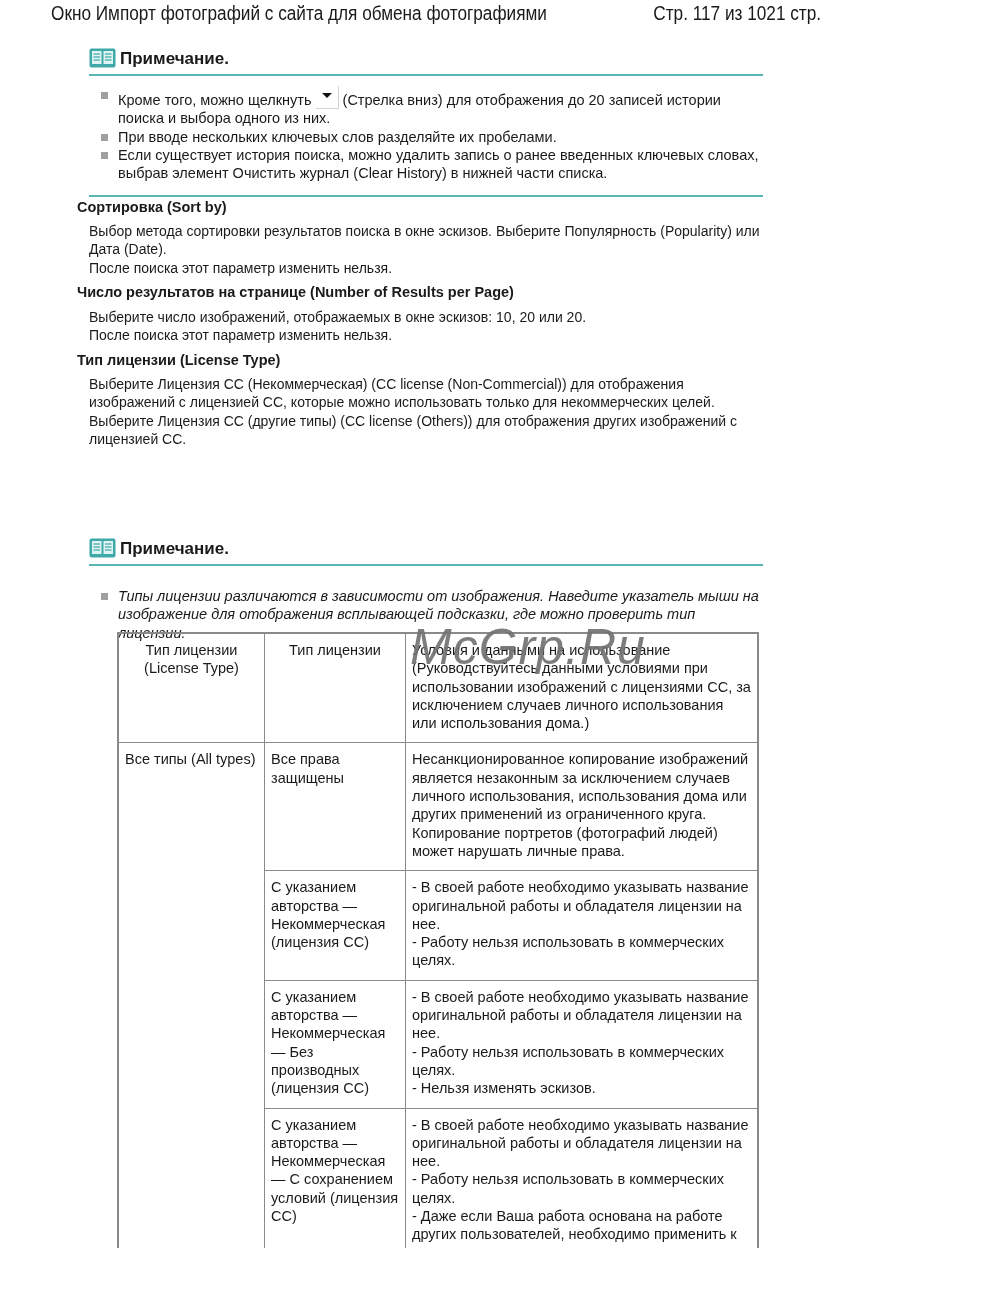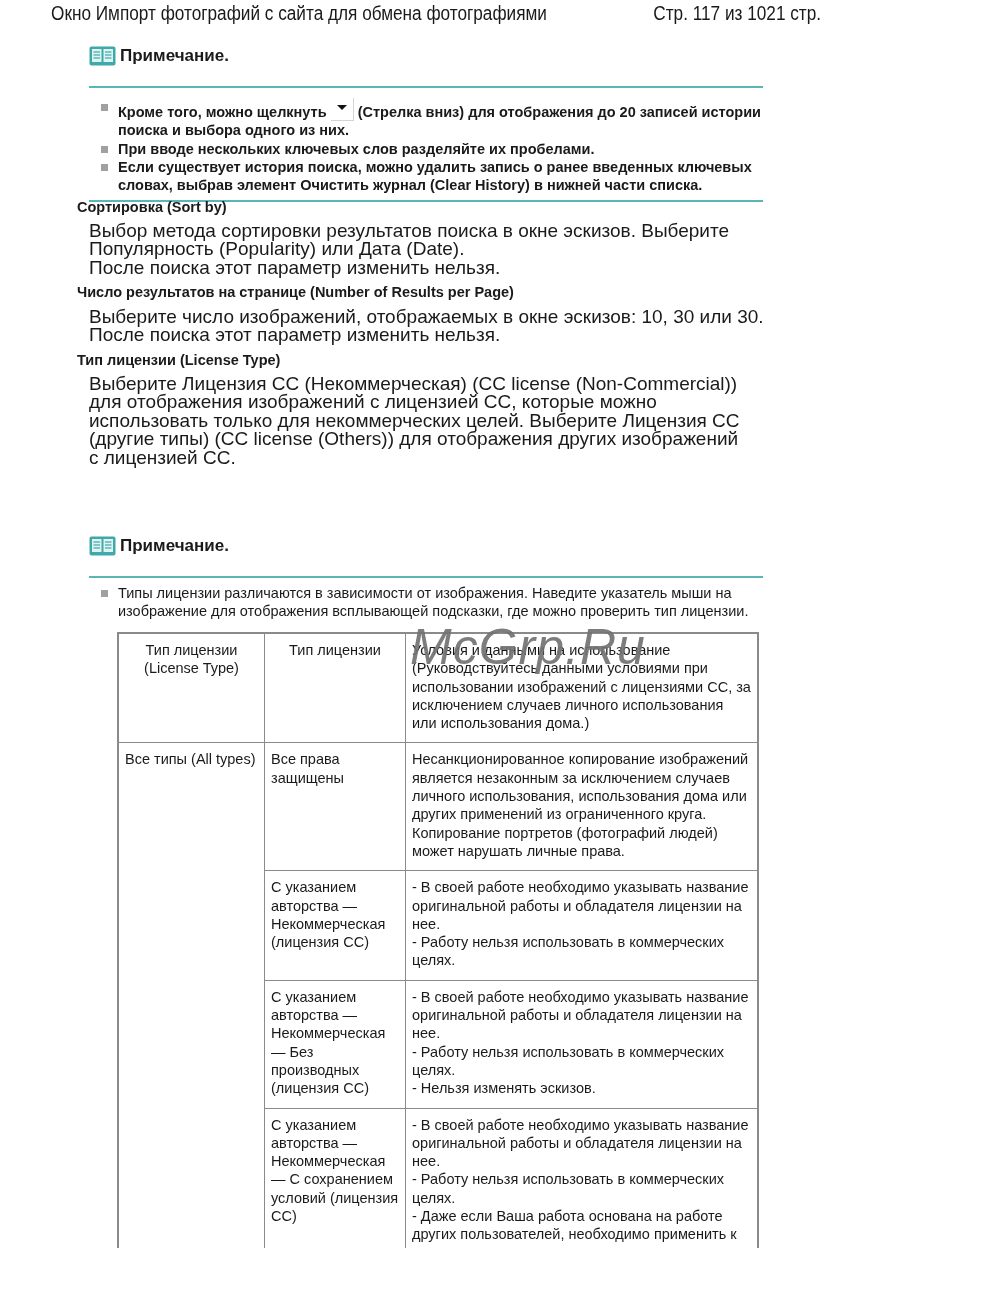--- a/index.html
+++ b/index.html
@@ -4,33 +4,33 @@
 <style>
   html, body { margin: 0; padding: 0; background: #ffffff; }
   body { width: 1000px; height: 1294px; position: relative; overflow: hidden;
          font-family: "Liberation Sans", sans-serif; color: #1a1a1a; }
   .page-header { position: absolute; top: 0; left: 4px; width: 864px; height: 30px; }
   .page-title { position: absolute; left: 47px; top: 2px; font-size: 20px; font-family: "Liberation Sans", sans-serif;
                 transform: scaleX(0.86); transform-origin: left top; white-space: nowrap; }
   .page-number { position: absolute; right: 47px; top: 2px; font-size: 20px; white-space: nowrap;
                  transform: scaleX(0.86); transform-origin: right top; }
   .note { position: absolute; left: 89px; width: 674px; }
-  .note-head { display: flex; align-items: center; height: 24px; border-bottom: 2px solid #5ab5b5; padding-bottom: 18px; }
+  .note-head { display: flex; align-items: flex-end; height: 24px; border-bottom: 2px solid #5ab5b5; padding-bottom: 6px; }
   .note-icon { width: 27px; height: 20px; margin-right: 4px; }
   .note-title { font-weight: bold; font-size: 17px; line-height: 18px; }
   .note-list { margin: 0; padding: 0; list-style: none; }
   .note-list li { position: relative; padding-left: 29px; font-size: 14.5px; line-height: 18.3px; }
   .bullet { position: absolute; left: 12px; top: 6px; width: 7px; height: 7px; background: #a0a0a0; }
   .note-foot { border-bottom: 2px solid #5ab5b5; }
   .dd-icon { display: inline-block; width: 22px; height: 22px; vertical-align: -4px; margin: 0 4px;
              border: 1px solid #d4d4d4; border-left: none; border-top: none; position: relative; background: #fff; }
   .dd-icon::after { content: ""; position: absolute; left: 6px; top: 7px; border-left: 5px solid transparent;
                     border-right: 5px solid transparent; border-top: 5px solid #111; }
   .section-title { position: absolute; left: 77px; font-weight: bold; font-size: 14.5px; }
-  .para { position: absolute; left: 89px; width: 680px; font-size: 19px; line-height: 18.4px; }
+  .para { position: absolute; left: 89px; width: 680px; font-size: 14px; line-height: 18.4px; }
   .para p { margin: 0; }
   table.lic { position: absolute; left: 117px; top: 632px; width: 642px; border-collapse: collapse;
               border: 2px solid #8a8a8a; font-size: 14.5px; line-height: 18.3px; }
   table.lic td, table.lic th { border: 1.5px solid #8a8a8a; vertical-align: top; padding: 7px 6px 10px 6px; font-weight: normal; text-align: left; }
   table.lic th { text-align: center; }
   table.lic th.c3 { text-align: left; }
   .col1 { width: 133px; }
   .col2 { width: 128px; }
   .watermark { position: absolute; left: 410px; top: 618px; font-size: 50px; color: #737373; font-style: italic;
                font-family: "Liberation Sans", sans-serif; letter-spacing: 1px; opacity: 0.92; pointer-events: none; }
@@ -54,21 +54,21 @@
         <line x1="4.5" y1="6" x2="11" y2="6"></line>
           <line x1="4.5" y1="9" x2="11" y2="9"></line>
           <line x1="4.5" y1="12" x2="11" y2="12"></line>
         <line x1="16" y1="6" x2="22.5" y2="6"></line>
           <line x1="16" y1="9" x2="22.5" y2="9"></line>
           <line x1="16" y1="12" x2="22.5" y2="12"></line>
       </g>
     </svg>
     <span class="note-title">Примечание.</span>
   </div>
-  <ul class="note-list" style="padding-top:10px; padding-bottom:6px;font-weight:bold;">
+  <ul class="note-list" style="padding-top:10px; padding-bottom:13px;">
     <li style="margin-bottom:0;">
       <span class="bullet"></span>
       <span>Кроме того, можно щелкнуть</span><span class="dd-icon"></span><span>(Стрелка вниз) для отображения до 20 записей истории поиска и выбора одного из них.</span>
     </li>
     <li>
       <span class="bullet"></span>
       <span>При вводе нескольких ключевых слов разделяйте их пробелами.</span>
     </li>
     <li>
       <span class="bullet"></span>
@@ -79,21 +79,21 @@
 </div>
 
 <div class="section-title" style="top:199px;">Сортировка (Sort by)</div>
 <div class="para" style="top:222px;">
   <p>Выбор метода сортировки результатов поиска в окне эскизов. Выберите Популярность (Popularity) или Дата (Date).</p>
   <p>После поиска этот параметр изменить нельзя.</p>
 </div>
 
 <div class="section-title" style="top:284px;">Число результатов на странице (Number of Results per Page)</div>
 <div class="para" style="top:308px;">
-  <p>Выберите число изображений, отображаемых в окне эскизов: 10, 30 или 30.</p>
+  <p>Выберите число изображений, отображаемых в окне эскизов: 10, 20 или 20.</p>
   <p>После поиска этот параметр изменить нельзя.</p>
 </div>
 
 <div class="section-title" style="top:352px;">Тип лицензии (License Type)</div>
 <div class="para" style="top:375px; width:660px;">
   <p>Выберите Лицензия CC (Некоммерческая) (CC license (Non-Commercial)) для отображения изображений с лицензией CC, которые можно использовать только для некоммерческих целей. Выберите Лицензия CC (другие типы) (CC license (Others)) для отображения других изображений с лицензией CC.</p>
 </div>
 
 <div class="note" style="top:534px;">
   <div class="note-head">
@@ -105,21 +105,21 @@
         <line x1="4.5" y1="6" x2="11" y2="6"></line>
           <line x1="4.5" y1="9" x2="11" y2="9"></line>
           <line x1="4.5" y1="12" x2="11" y2="12"></line>
         <line x1="16" y1="6" x2="22.5" y2="6"></line>
           <line x1="16" y1="9" x2="22.5" y2="9"></line>
           <line x1="16" y1="12" x2="22.5" y2="12"></line>
       </g>
     </svg>
     <span class="note-title">Примечание.</span>
   </div>
-  <ul class="note-list" style="padding-top:6px;">
+  <ul class="note-list" style="padding-top:21px;font-style:italic;">
     <li>
       <span class="bullet"></span>
       <span>Типы лицензии различаются в зависимости от изображения. Наведите указатель мыши на изображение для отображения всплывающей подсказки, где можно проверить тип лицензии.</span>
     </li>
   </ul>
 </div>
 
 <table class="lic">
   <tbody>
       <tr>

